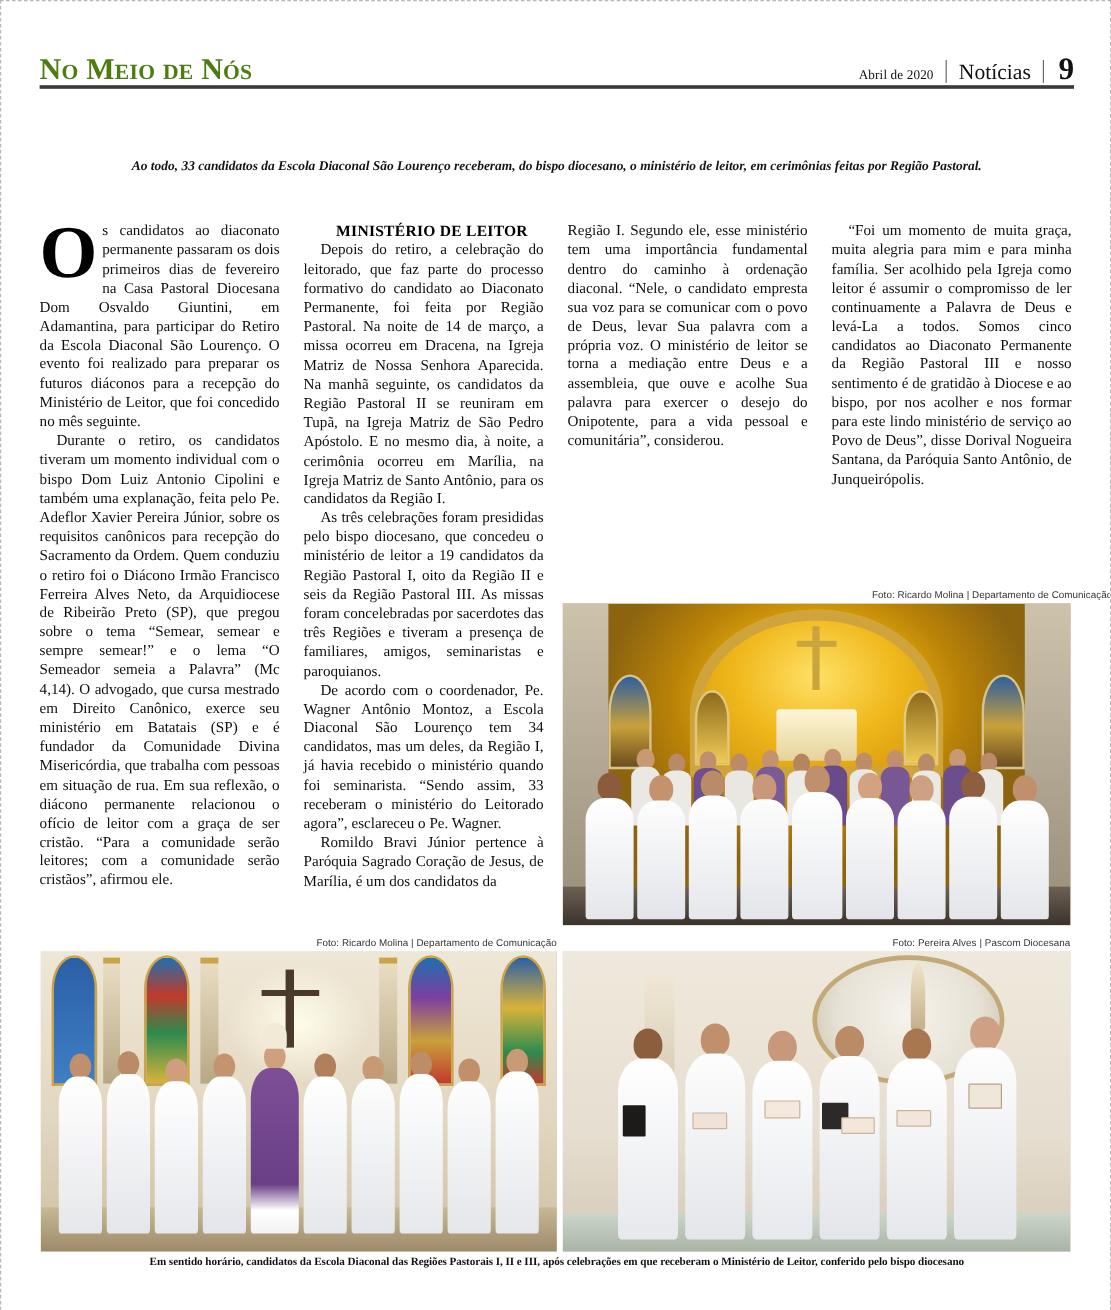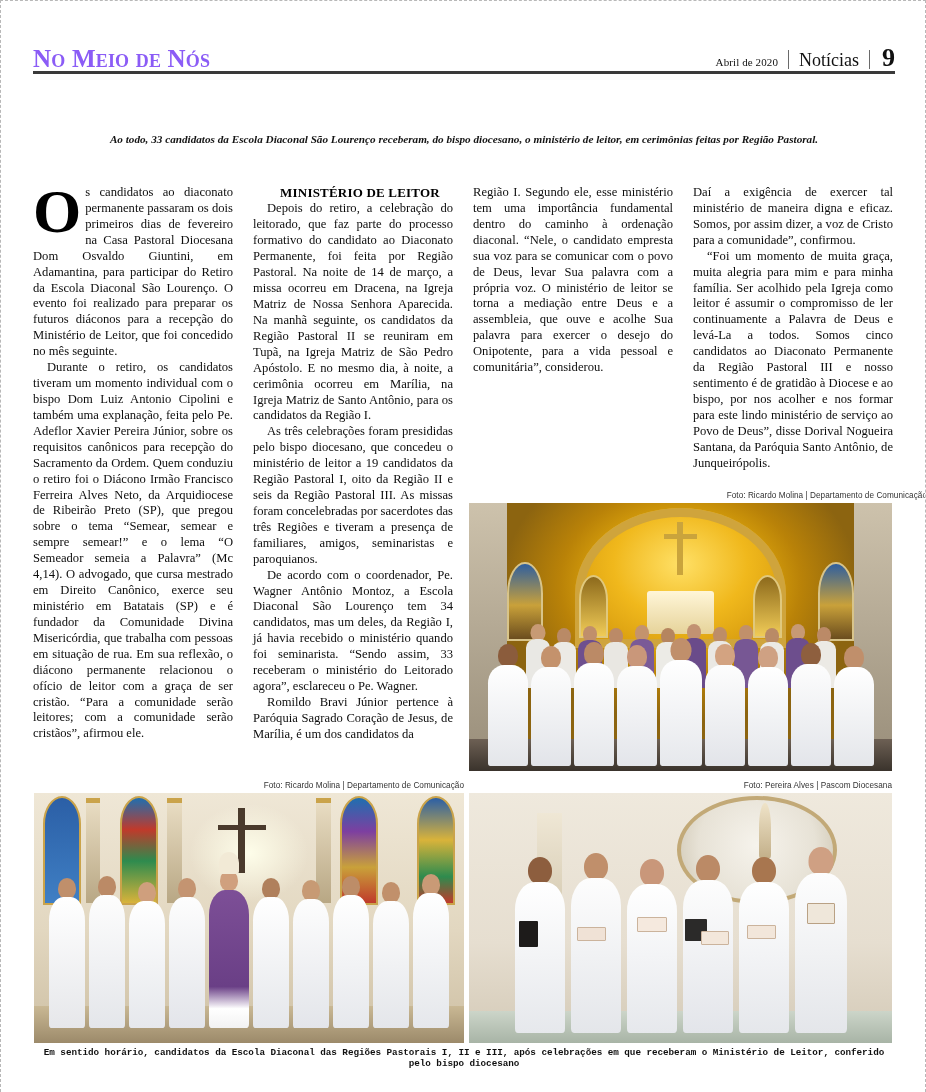--- a/index.html
+++ b/index.html
@@ -25,21 +25,21 @@
     position: absolute;
     left: 32px;
     top: 34px;
     width: 862px;
     height: 36px;
     display: flex;
     align-items: flex-end;
     justify-content: space-between;
   }
   .masthead {
-    color: #8b5cf6;
+    color: #4d7c0f;
     font-family: "Liberation Serif", serif;
     font-weight: bold;
     font-size: 25px;
     letter-spacing: 0.2px;
     line-height: 1;
     font-variant: small-caps;
     white-space: nowrap;
   }
   .header-right {
     display: flex;
@@ -273,21 +273,21 @@
     background: linear-gradient(#ccd5c9, #a8b4a6); }
   .p3-book { position: absolute; border-radius: 1px; }
 
   
   .bottom-caption {
     position: absolute;
     left: 32px;
     top: 1046px;
     width: 862px;
     text-align: center;
-    font-family: Liberation Mono, monospace;
+    font-family: Liberation Serif, serif;
     font-size: 9.3px;
     font-weight: bold;
     color: #111;
     letter-spacing: -0.05px;
   }
 </style>
 </head>
 <body>
 
 <div class="page">
@@ -321,21 +321,20 @@
       <p>As três celebrações foram presididas pelo bispo diocesano, que concedeu o ministério de leitor a 19 candidatos da Região Pastoral I, oito da Região II e seis da Região Pastoral III. As missas foram concelebradas por sacerdotes das três Regiões e tiveram a presença de familiares, amigos, seminaristas e paroquianos.</p>
       <p>De acordo com o coordenador, Pe. Wagner Antônio Montoz, a Escola Diaconal São Lourenço tem 34 candidatos, mas um deles, da Região I, já havia recebido o ministério quando foi seminarista. “Sendo assim, 33 receberam o ministério do Leitorado agora”, esclareceu o Pe. Wagner.</p>
       <p>Romildo Bravi Júnior pertence à Paróquia Sagrado Coração de Jesus, de Marília, é um dos candidatos da</p>
     </div>
 
     <div class="col">
       <p class="first">Região I. Segundo ele, esse ministério tem uma importância fundamental dentro do caminho à ordenação diaconal. “Nele, o candidato empresta sua voz para se comunicar com o povo de Deus, levar Sua palavra com a própria voz. O ministério de leitor se torna a mediação entre Deus e a assembleia, que ouve e acolhe Sua palavra para exercer o desejo do Onipotente, para a vida pessoal e comunitária”, considerou.</p>
     </div>
 
     <div class="col">
-      <p class="first">Daí a exigência de exercer tal ministério de maneira digna e eficaz. Somos, por assim dizer, a voz de Cristo para a comunidade”, confirmou.</p>
       <p>“Foi um momento de muita graça, muita alegria para mim e para minha família. Ser acolhido pela Igreja como leitor é assumir o compromisso de ler continuamente a Palavra de Deus e levá-La a todos. Somos cinco candidatos ao Diaconato Permanente da Região Pastoral III e nosso sentimento é de gratidão à Diocese e ao bispo, por nos acolher e nos formar para este lindo ministério de serviço ao Povo de Deus”, disse Dorival Nogueira Santana, da Paróquia Santo Antônio, de Junqueirópolis.</p>
     </div>
 
   </div>
 
   <div class="credit" style="left:468px; top:490px; width:458px;">Foto: Ricardo Molina | Departamento de Comunicação</div>
 
   <div class="photo" style="left:468px; top:502px; width:423px; height:268px;">
     <div class="inner">
       <div class="p1-bg"></div>

